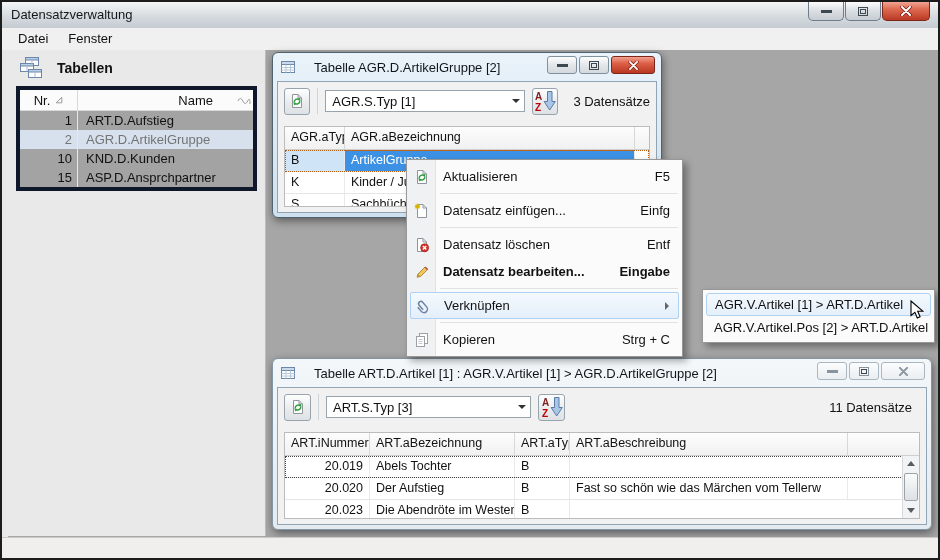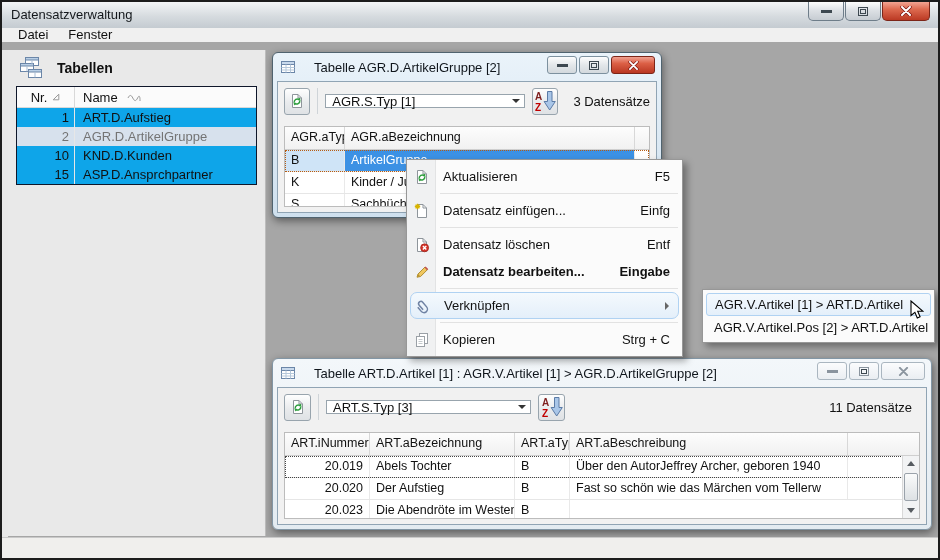--- a/index.html
+++ b/index.html
@@ -10,33 +10,33 @@
             background:linear-gradient(#f3f5f6,#d6dbdf 55%,#c4cbd1);border-bottom:1px solid #98a2ab;}
   .titlebar .title{position:absolute;left:9px;top:5px;color:#14181c;}
   .win-controls{position:absolute;top:0;right:8px;display:flex;}
   .wbtn{height:19px;border:1px solid #6e7d89;border-top:none;border-radius:0 0 5px 5px;margin-left:1px;
         background:linear-gradient(#fdfdfd,#dde1e5 45%,#c6ccd2);display:grid;place-items:center;box-sizing:border-box;}
   .wbtn.w-min,.wbtn.w-max{width:36px;}
   .wbtn.w-close{width:48px;background:linear-gradient(#f2a493,#dd6a50 40%,#bb3a24);border-color:#7c2518;}
   .g-min{display:block;width:11px;height:3px;background:#3d4850;}
   .g-max{display:block;width:10px;height:9px;border:1px solid #3d4850;position:relative;box-sizing:border-box;}
   .g-max::after{content:"";position:absolute;inset:1px;border:1px solid #3d4850;}
-  .menubar{position:absolute;top:26px;left:0;right:0;height:14px;background:#f0f0f0;display:flex;align-items:center;padding-left:6px;}
+  .menubar{position:absolute;top:26px;left:0;right:0;height:22px;background:#f0f0f0;display:flex;align-items:center;padding-left:6px;}
   .menu-item{padding:0 10px;line-height:22px;color:#101010;}
   .statusbar{position:absolute;left:0;right:0;bottom:0;height:20px;background:#f0efed;border-top:1px solid #c9c9c9;}
   .client{position:absolute;top:48px;left:0;right:0;bottom:20px;background:#a6a6a6;}
   .frame-left{position:absolute;left:0;top:0;bottom:0;width:6px;background:#e8e8e8;}
   
   .sidebar{position:absolute;left:6px;top:0;bottom:2px;width:258px;background:#e9e9e9;border-right:1px solid #bdbdbd;box-sizing:border-box;}
   .sb-head{height:36px;display:flex;align-items:center;gap:13px;padding-left:12px;}
   .sb-head b{font-size:14px;}
-  .listbox{margin:0 8px;background:#0ea5e9;border:1px solid #0f172a;}
+  .listbox{margin:0 8px;background:#a3a3a3;border:4px solid #0f172a;}
   .lb-head{display:flex;height:20px;background:#fbfbfb;border-bottom:1px solid #d9d9d9;}
   .lbh-nr{width:58px;display:flex;align-items:center;justify-content:center;gap:5px;border-right:1px solid #d9d9d9;box-sizing:border-box;}
-  .lbh-name{flex:1;display:flex;align-items:center;gap:9px;padding-left:8px;}
+  .lbh-name{flex:1;display:flex;align-items:center;gap:24px;padding-left:8px;justify-content:flex-end;}
   .lb-row{display:flex;height:19px;}
   .lb-nr{width:58px;text-align:right;padding-right:5px;line-height:19px;border-right:1px solid #e7e7e7;box-sizing:border-box;}
   .lb-name{flex:1;padding-left:8px;line-height:19px;}
   .lb-row.sel{background:#d7e1ed;color:#747474;}
   
   .win{position:absolute;border:1px solid #50636f;border-radius:6px;box-shadow:1px 3px 8px rgba(0,0,0,.45);box-sizing:border-box;}
   .win.act{background:linear-gradient(#eaf3fa,#cfe0ee);}
   .win.inact{background:linear-gradient(#f3f7fa,#e3ebf1);border-color:#8296a5;}
   .wtitle{height:28px;display:flex;align-items:center;gap:18px;padding-left:7px;}
   .wtitle .t{color:#10161c;white-space:nowrap;}
@@ -45,21 +45,21 @@
   .cwbtn.c-min,.cwbtn.c-max{width:30px;}
   .cwbtn.c-close{width:44px;background:linear-gradient(#f0a191,#dc6046 40%,#b93722);border-color:#7c2518;}
   .inact .cwbtn{border-color:#aab6c0;background:linear-gradient(#fbfcfd,#eaeef2);}
   .inact .cwbtn.c-close{background:linear-gradient(#fbfcfd,#eaeef2);}
   .inact .g-min,.inact .g-max{background:none;border-color:#8a949e;}
   .inact .g-min{background:#8a949e;}
   .wclient{position:absolute;left:4px;right:4px;top:28px;bottom:4px;background:#f1f1f1;border:1px solid #90a4b4;}
   .toolbar{height:38px;display:flex;align-items:center;gap:7px;padding:0 6px;}
   .tbtn{width:27px;height:27px;border:1px solid #98a4ad;border-radius:3px;background:linear-gradient(#fefefe,#e9ebed 55%,#dfe2e5);display:grid;place-items:center;box-sizing:border-box;}
   .tsep{width:1px;height:26px;background:#cfd4d8;}
-  .combo{width:205px;height:14px;background:#fff;border:1px solid #98a4ad;display:flex;align-items:center;box-sizing:border-box;}
+  .combo{width:205px;height:22px;background:#fff;border:1px solid #98a4ad;display:flex;align-items:center;box-sizing:border-box;}
   .combo .cv{flex:1;padding-left:6px;white-space:nowrap;overflow:hidden;}
   .combo .ca{width:17px;display:grid;place-items:center;}
   .tri-down{width:0;height:0;border-left:4px solid transparent;border-right:4px solid transparent;border-top:4px solid #333;}
   .count{white-space:nowrap;margin-left:8px;}
   .count.right{margin-left:auto;margin-right:8px;}
   .dtable{position:absolute;left:6px;right:6px;top:44px;bottom:5px;background:#fff;border:1px solid #bcbcbc;overflow:hidden;}
   .thead{display:flex;height:22px;background:linear-gradient(#fdfdfd,#f1f1f1);border-bottom:1px solid #cfcfcf;}
   .th{padding:0 6px;line-height:21px;font-size:12.5px;border-right:1px solid #d8d8d8;box-sizing:border-box;white-space:nowrap;overflow:hidden;}
   .trow{display:flex;height:21px;border-bottom:1px solid #e6e6e6;}
   .td{padding:0 6px;line-height:20px;font-size:12.5px;border-right:1px solid #e9e9e9;box-sizing:border-box;white-space:nowrap;overflow:hidden;}
@@ -80,21 +80,21 @@
   .thumb{position:absolute;left:1px;right:1px;top:17px;height:28px;background:linear-gradient(#fafbfb,#dde1e4);border:1px solid #9aa2aa;border-radius:2px;box-sizing:border-box;}
   
   .ctxmenu{position:absolute;left:404px;top:109px;width:277px;background:#fbfbfb;border:1px solid #979797;
            box-shadow:4px 4px 7px rgba(0,0,0,.35);padding:3px 0;box-sizing:border-box;z-index:20;}
   .mstrip{position:absolute;left:0;top:0;bottom:0;width:28px;background:#f0f1f2;border-right:1px solid #e2e3e4;}
   .mi{position:relative;z-index:1;height:27px;display:flex;align-items:center;margin:0 3px;padding-right:9px;box-sizing:border-box;}
   .mi .mic{width:24px;display:grid;place-items:center;margin-left:0px;flex:none;}
   .mi .lbl{margin-left:9px;white-space:nowrap;}
   .mi .sc{margin-left:auto;padding-left:18px;white-space:nowrap;}
   .mi.bold .lbl,.mi.bold .sc{font-weight:bold;}
-  .mi.hl{border:1px solid #b0d2f2;border-radius:7px;background:linear-gradient(#f4f9fd,#e4effa);}
+  .mi.hl{border:1px solid #b0d2f2;border-radius:2px;background:linear-gradient(#f4f9fd,#e4effa);}
   .subarrow{margin-left:auto;width:0;height:0;border-top:4px solid transparent;border-bottom:4px solid transparent;border-left:4px solid #666;}
   .msep{height:1px;background:#e2e2e2;margin:3px 4px 3px 33px;}
   
   .submenu{position:absolute;left:700px;top:239px;width:233px;background:#fbfbfb;border:1px solid #979797;
            box-shadow:4px 4px 7px rgba(0,0,0,.35);padding:3px 0;box-sizing:border-box;z-index:21;}
   .smi{height:23px;display:flex;align-items:center;margin:0 3px;padding:0 8px;box-sizing:border-box;white-space:nowrap;}
   .smi.hl{border:1px solid #b0d2f2;border-radius:3px;background:linear-gradient(#f4f9fd,#e4effa);}
   .cursor{position:absolute;left:908px;top:250px;z-index:30;}
   .ic16{width:16px;height:16px;}
   svg{display:block;}
@@ -364,21 +364,20 @@
             <div class="th w2-num">ART.iNummer</div>
             <div class="th w2-bez">ART.aBezeichnung</div>
             <div class="th w2-typ">ART.aTyp</div>
             <div class="th w2-des">ART.aBeschreibung</div>
             <div class="th fill"></div>
           </div>
           <div class="trow foc">
             <div class="td w2-num">20.019</div>
             <div class="td w2-bez">Abels Tochter</div>
             <div class="td w2-typ">B</div>
-            <div class="td w2-des">Über den AutorJeffrey Archer, geboren 1940</div>
             <div class="td fill"></div>
           </div>
           <div class="trow">
             <div class="td w2-num">20.020</div>
             <div class="td w2-bez">Der Aufstieg</div>
             <div class="td w2-typ">B</div>
             <div class="td w2-des">Fast so schön wie das Märchen vom Tellerw</div>
             <div class="td fill"></div>
           </div>
           <div class="trow">

